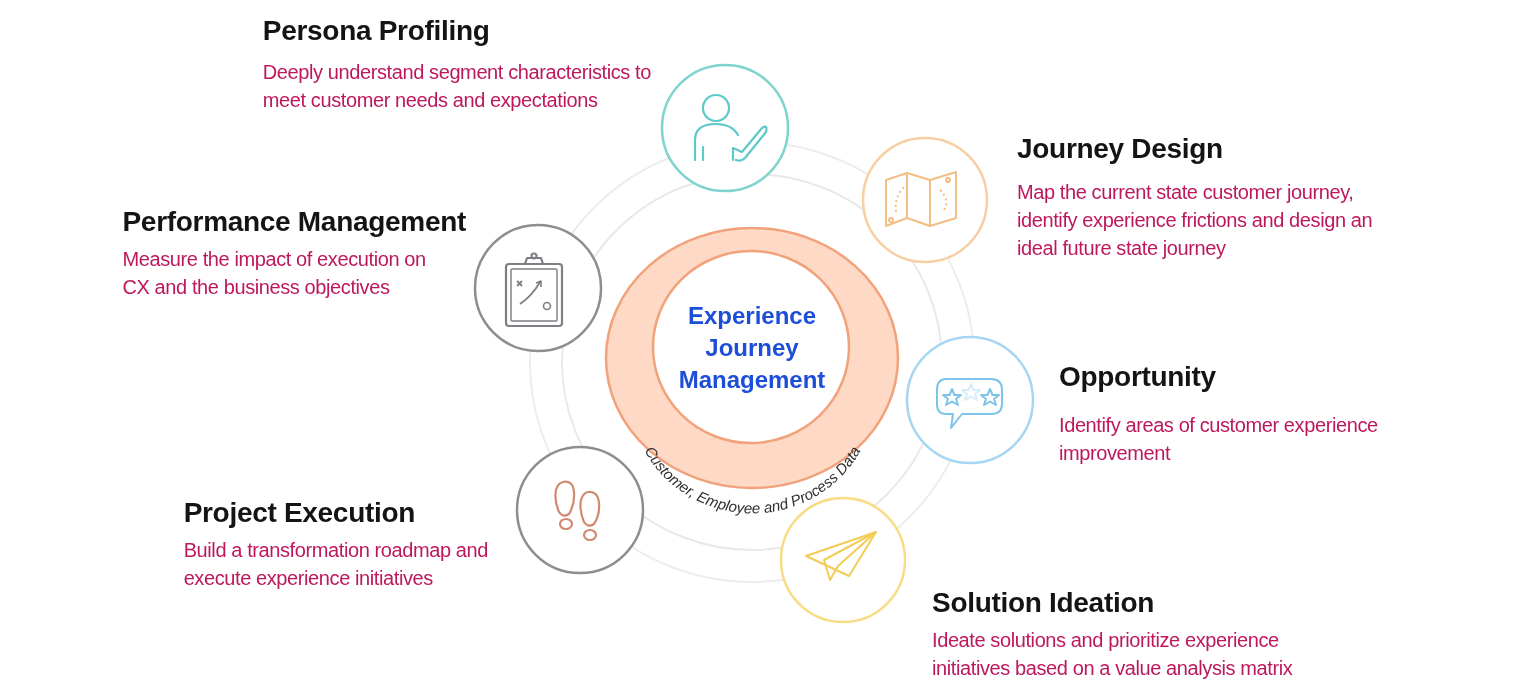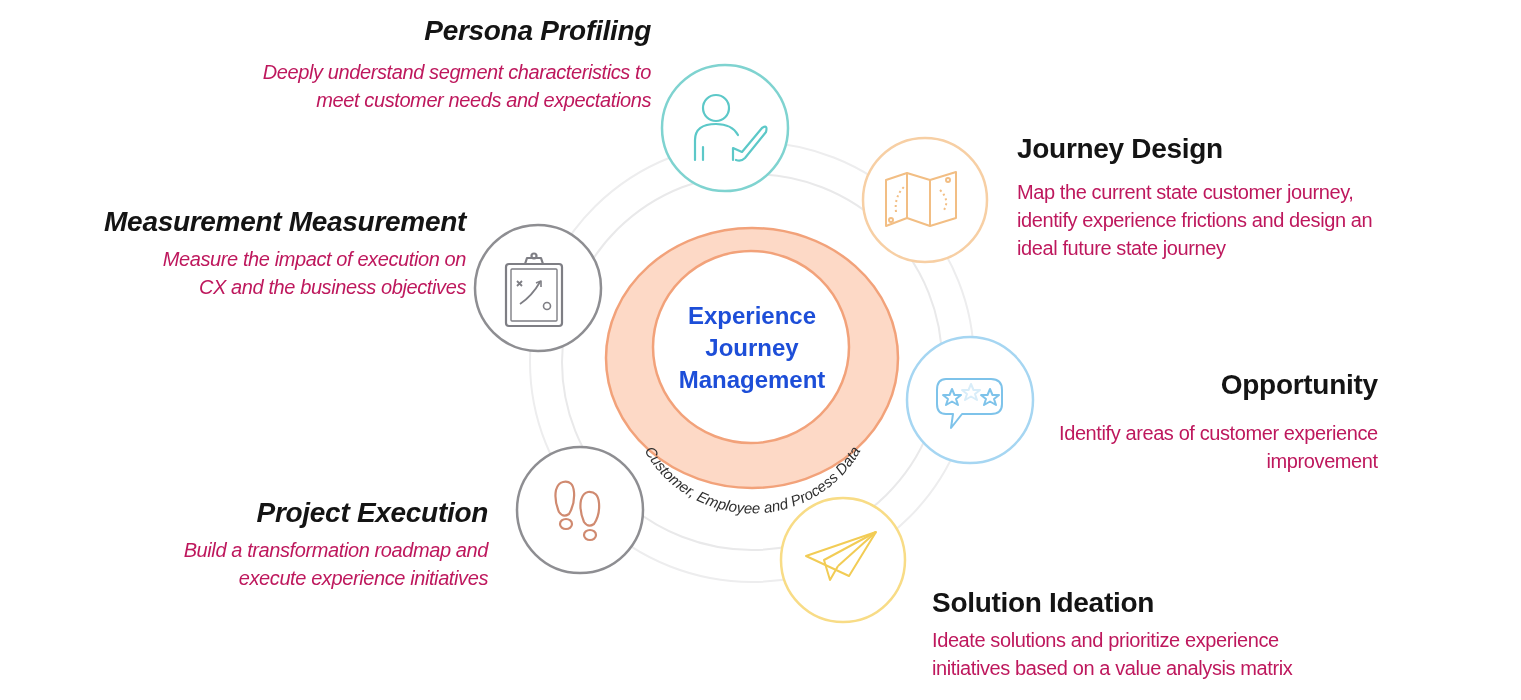--- a/index.html
+++ b/index.html
@@ -3,21 +3,21 @@
 <meta charset="utf-8">
 <style>
   html, body { margin: 0; padding: 0; background: #ffffff; }
   body { width: 1521px; height: 700px; position: relative; overflow: hidden;
          font-family: "Liberation Sans", "DejaVu Sans", sans-serif; }
   .canvas { position: absolute; left: 0; top: 0; width: 1521px; height: 700px; }
   svg.diagram { position: absolute; left: 0; top: 0; }
   .block { position: absolute; }
   .block .title { font-weight: bold; font-size: 28px; color: #141414; letter-spacing: -0.3px; line-height: 34px; white-space: nowrap; }
   .block .desc { font-size: 20px; color: #be185d; line-height: 28px; letter-spacing: -0.4px; }
-  .right-align { text-align: right; font-style: italic; }
+  .right-align { text-align: left; }
   .left-align { text-align: left; }
   .center-title { position: absolute; left: 653px; top: 300px; width: 198px; text-align: center;
                   font-weight: bold; font-size: 24px; line-height: 32px; color: #1d4ed8; }
 </style>
 </head>
 <body>
 
 <div class="canvas">
 
   <svg class="diagram" width="1521" height="700" viewBox="0 0 1521 700">
@@ -121,21 +121,21 @@
 
   <div class="block left-align" style="left: 1017px; top: 132px;">
     <div class="title">Journey Design</div>
     <div class="desc" style="margin-top:12px;">
       <div>Map the current state customer journey,</div>
       <div>identify experience frictions and design an</div>
       <div>ideal future state journey</div>
     </div>
   </div>
 
-  <div class="block left-align" style="left: 1059px; top: 368px; text-align: right;">
+  <div class="block left-align" style="left: 1059px; top: 360px;">
     <div class="title">Opportunity</div>
     <div class="desc" style="margin-top:17px;">
       <div>Identify areas of customer experience</div>
       <div>improvement</div>
     </div>
   </div>
 
   <div class="block right-align" style="right: 1033px; top: 496px;">
     <div class="title">Project Execution</div>
     <div class="desc" style="margin-top:6px;">
@@ -146,20 +146,20 @@
 
   <div class="block left-align" style="left: 932px; top: 586px;">
     <div class="title">Solution Ideation</div>
     <div class="desc" style="margin-top:6px;">
       <div>Ideate solutions and prioritize experience</div>
       <div>initiatives based on a value analysis matrix</div>
     </div>
   </div>
 
   <div class="block right-align" style="right: 1055px; top: 205px;">
-    <div class="title">Measurement Measurement</div>
+    <div class="title">Performance Management</div>
     <div class="desc" style="margin-top:6px;">
       <div>Measure the impact of execution on</div>
       <div>CX and the business objectives</div>
     </div>
   </div>
 
 </div>
 
 </body></html>

